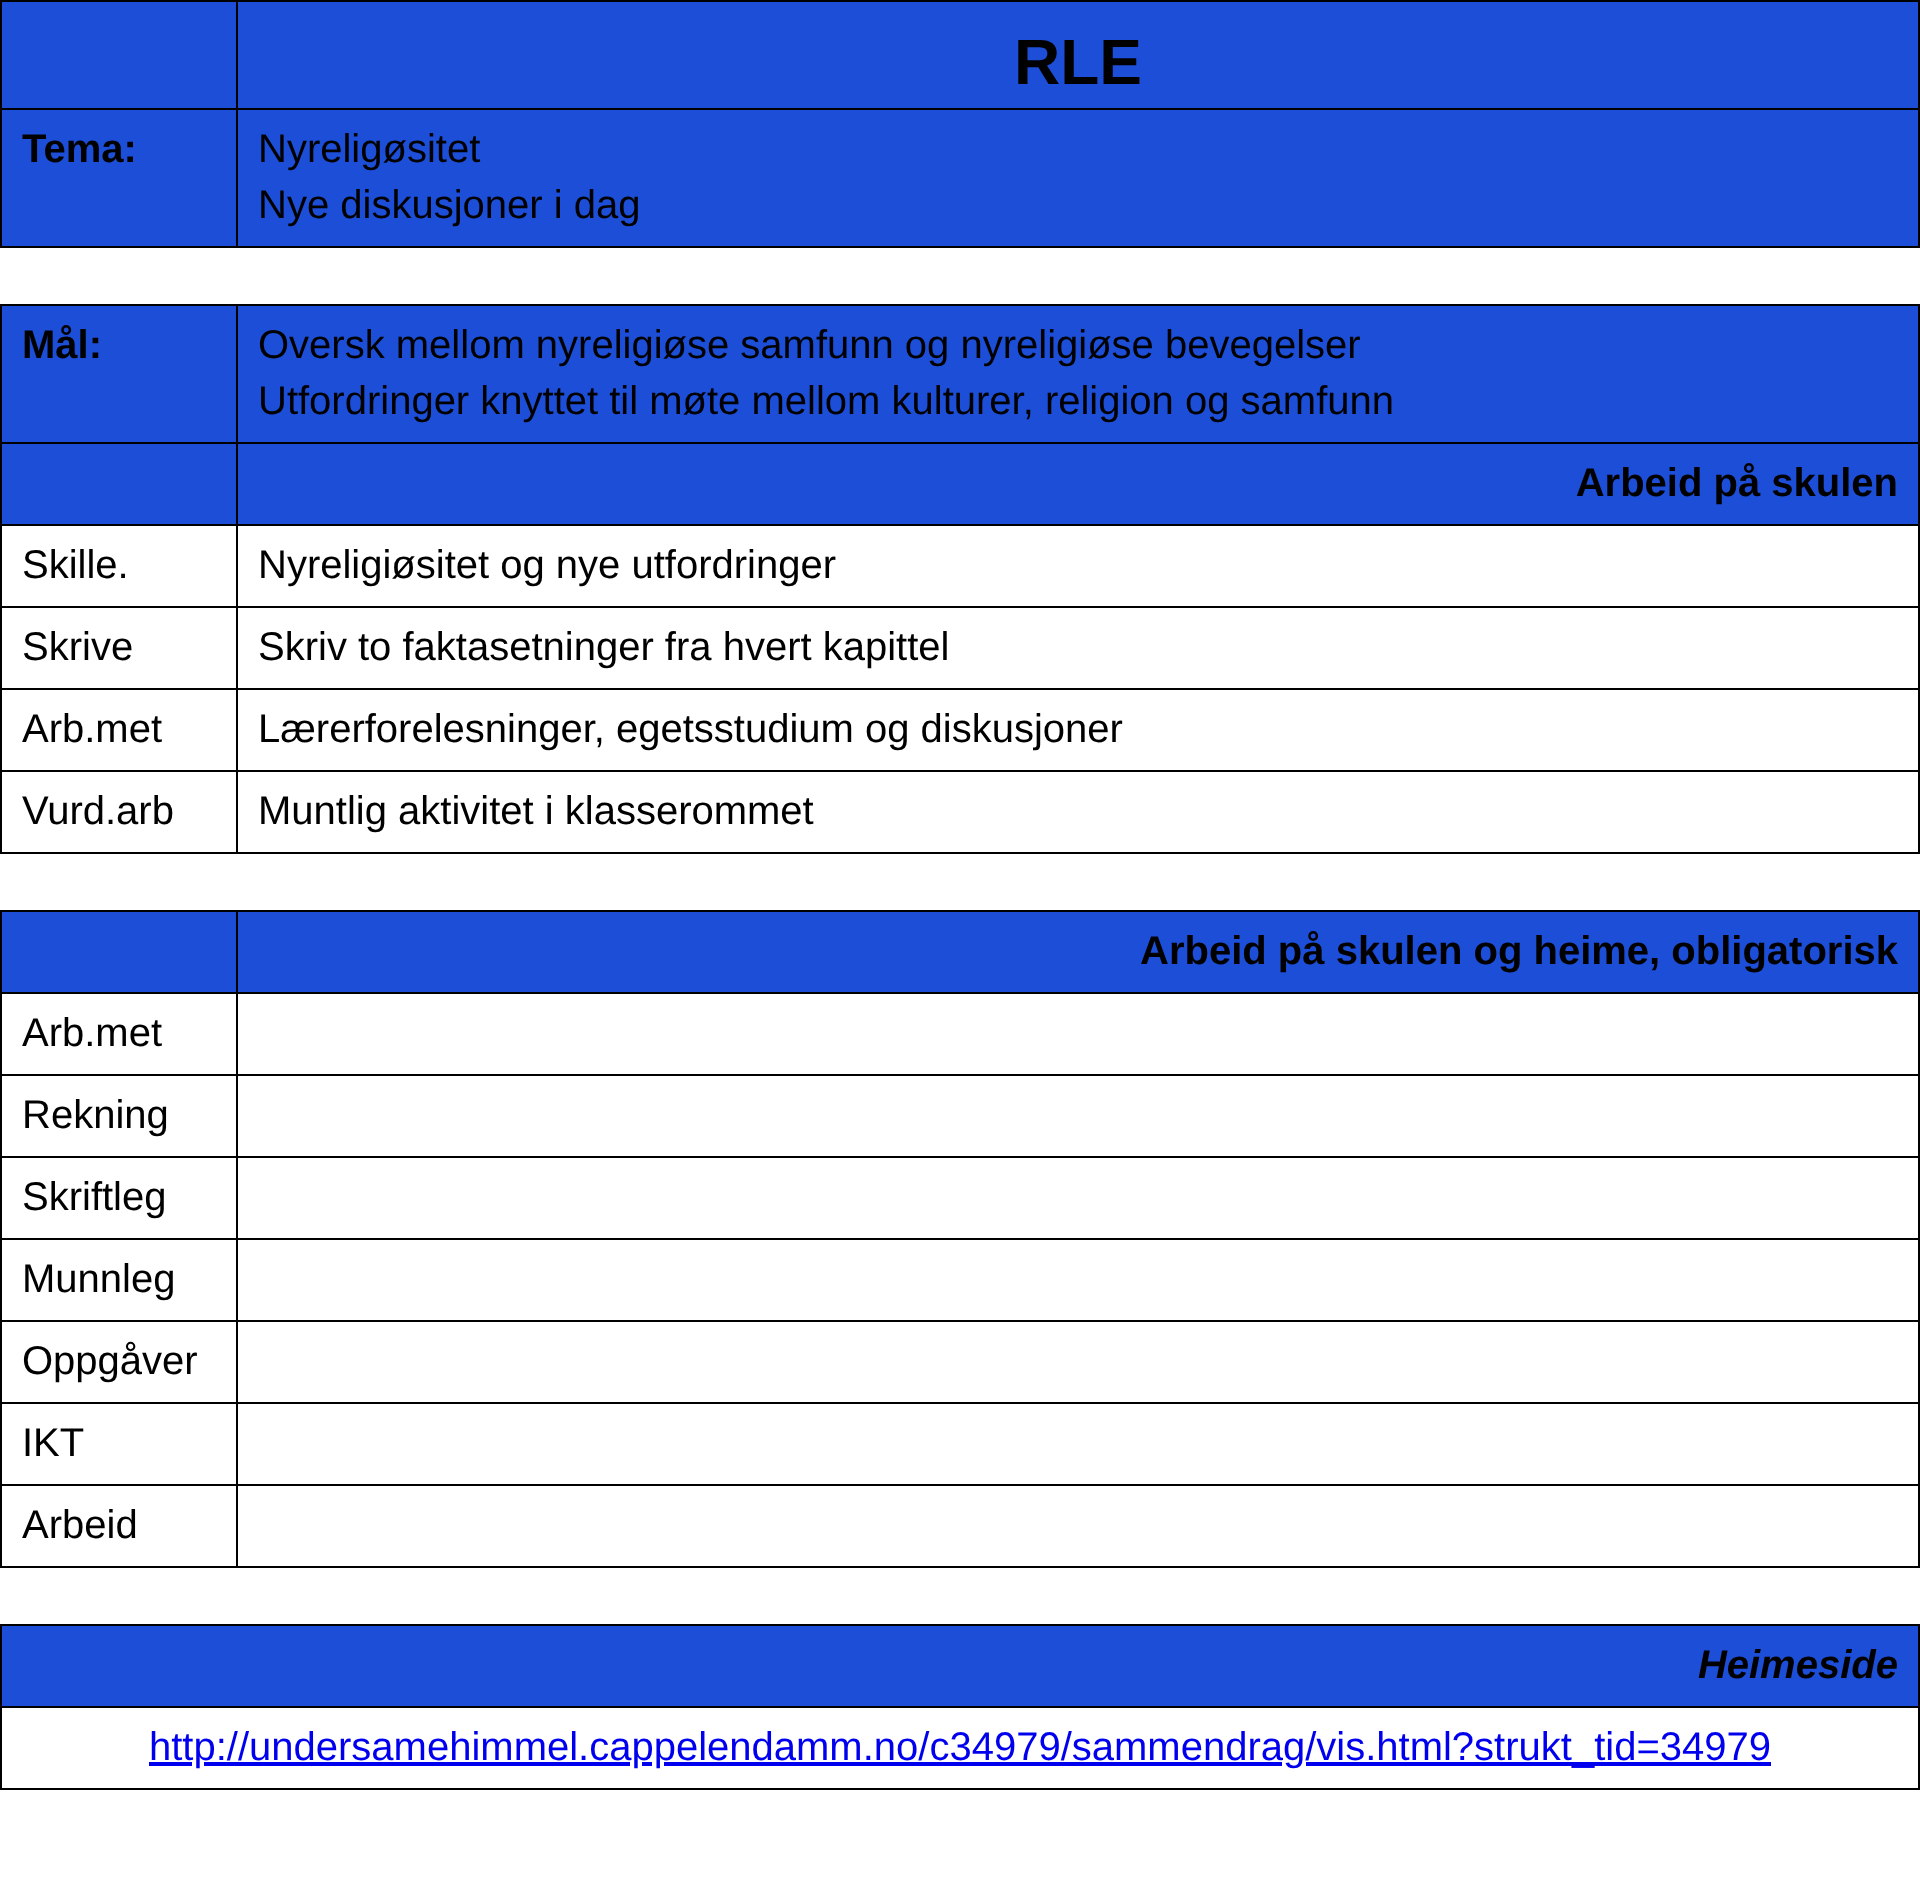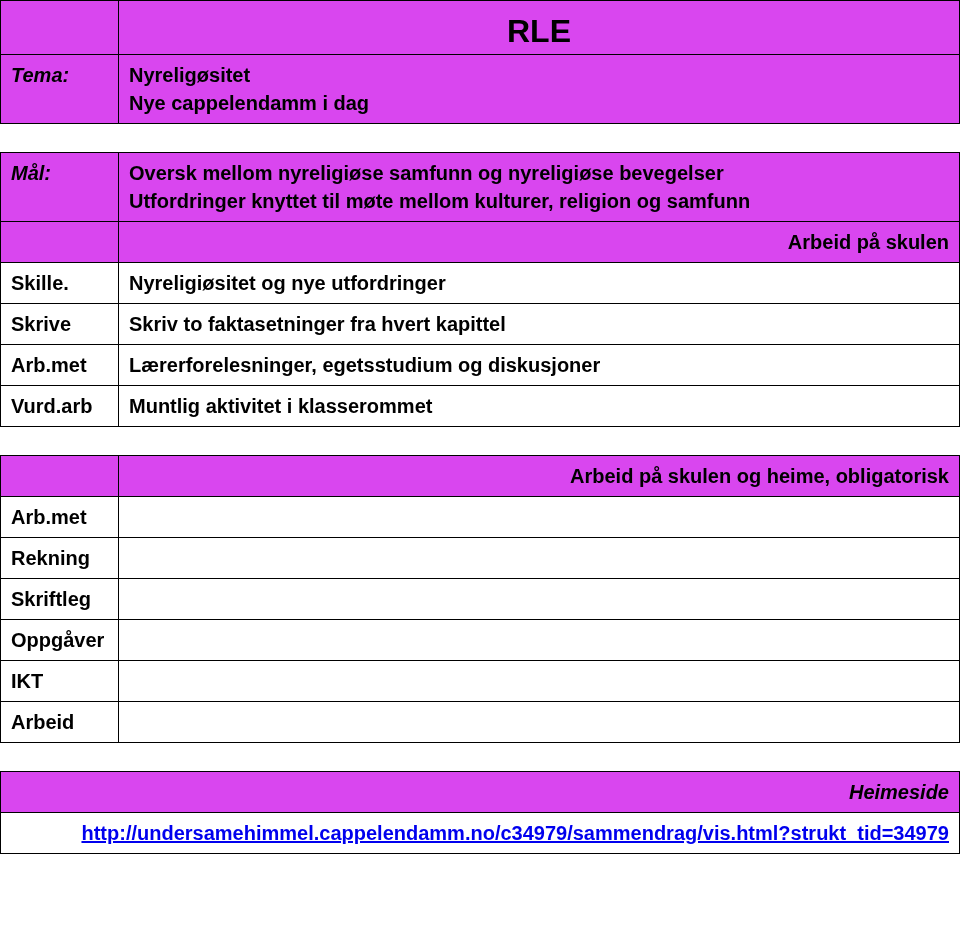--- a/index.html
+++ b/index.html
@@ -15,60 +15,59 @@
   table {
     border-collapse: collapse;
     width: 100%;
     table-layout: fixed;
   }
   td {
     border: 1px solid #000;
     padding: 6px 10px;
     vertical-align: top;
     line-height: 1.4;
-    font-weight: bold;
   }
   .col-left { width: 118px; }
-  .shaded { background: #d946ef; }
+  .shaded { background: #1d4ed8; }
   .title-cell {
     font-weight: bold;
     font-size: 32px;
     text-align: center;
     padding: 8px 0 0 0;
   }
-  .label-cell { font-weight: bold; font-style: italic; }
+  .label-cell { font-weight: bold; }
   .spacer td { border: none; height: 28px; }
   .heading-row td {
     font-weight: bold;
     text-align: right;
   }
   .link { color: #0000ee; text-decoration: underline; }
   .footer-block {
-    text-align: right;
+    text-align: center;
     margin-left: 20px;
   }
 </style>
 </head>
 <body>
 
 <table>
   <colgroup>
       <col class="col-left">
       <col>
     </colgroup>
   <tbody>
       <tr class="shaded">
     <td></td>
     <td class="title-cell">RLE</td>
   </tr>
   <tr class="shaded">
     <td class="label-cell">Tema:</td>
     <td>
       <span>Nyreligøsitet</span><br>
-      <span>Nye cappelendamm i dag</span>
+      <span>Nye diskusjoner i dag</span>
     </td>
   </tr>
 </tbody>
   </table>
 
 <table class="spacer">
     <tbody>
       <tr>
         <td></td>
       </tr>
@@ -135,20 +134,24 @@
   </tr>
   <tr>
     <td>Rekning</td>
     <td></td>
   </tr>
   <tr>
     <td>Skriftleg</td>
     <td></td>
   </tr>
   <tr>
+    <td>Munnleg</td>
+    <td></td>
+  </tr>
+  <tr>
     <td>Oppgåver</td>
     <td></td>
   </tr>
   <tr>
     <td>IKT</td>
     <td></td>
   </tr>
   <tr>
     <td>Arbeid</td>
     <td></td>

